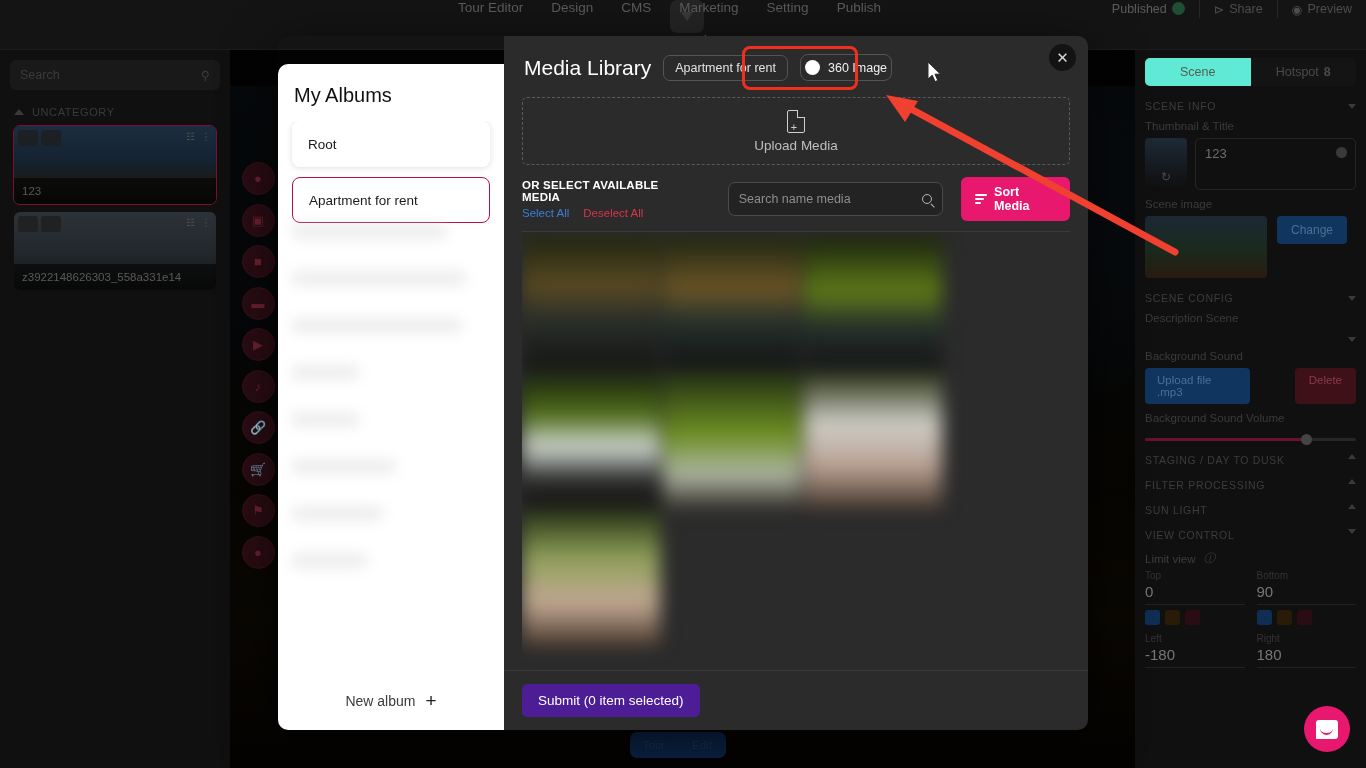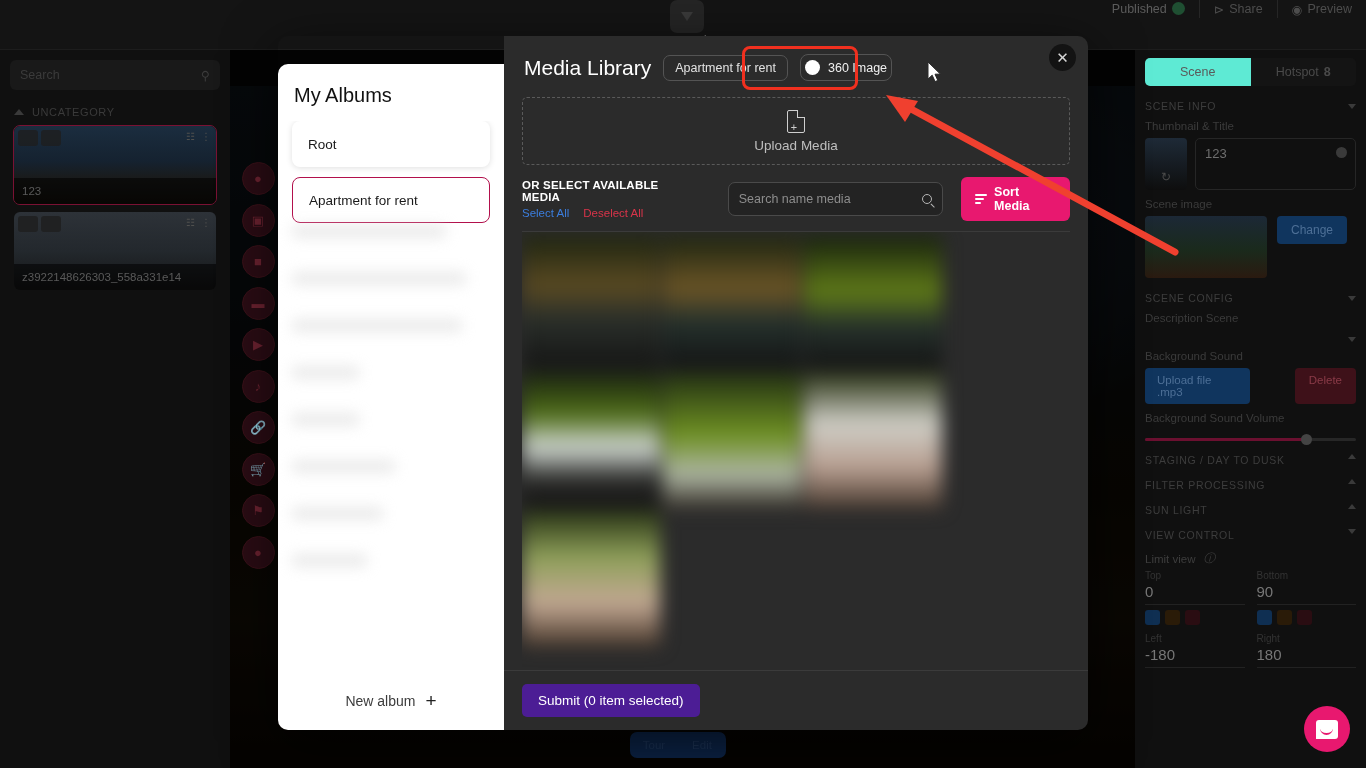--- a/index.html
+++ b/index.html
@@ -198,20 +198,28 @@
 <div id="app">
 
   <div class="bg-app">
     <div class="canvas-photo"></div>
 
     <div class="topbar">
       <div class="logo-box">
           <div class="logo-tri"></div>
         </div>
       <div class="proj-name">sample</div>
+      <div class="navmenu">
+        <span>Tour Editor</span>
+        <span>Design</span>
+        <span>CMS</span>
+        <span>Marketing</span>
+        <span>Setting</span>
+        <span>Publish</span>
+      </div>
       <div class="topright">
         <div class="pub"><span>Published</span><i class="green-dot"></i></div>
         <div class="vsep"></div>
         <div class="it">
             <span>⊳</span>
             <span>Share</span>
           </div>
         <div class="vsep"></div>
         <div class="it">
             <span>◉</span>

